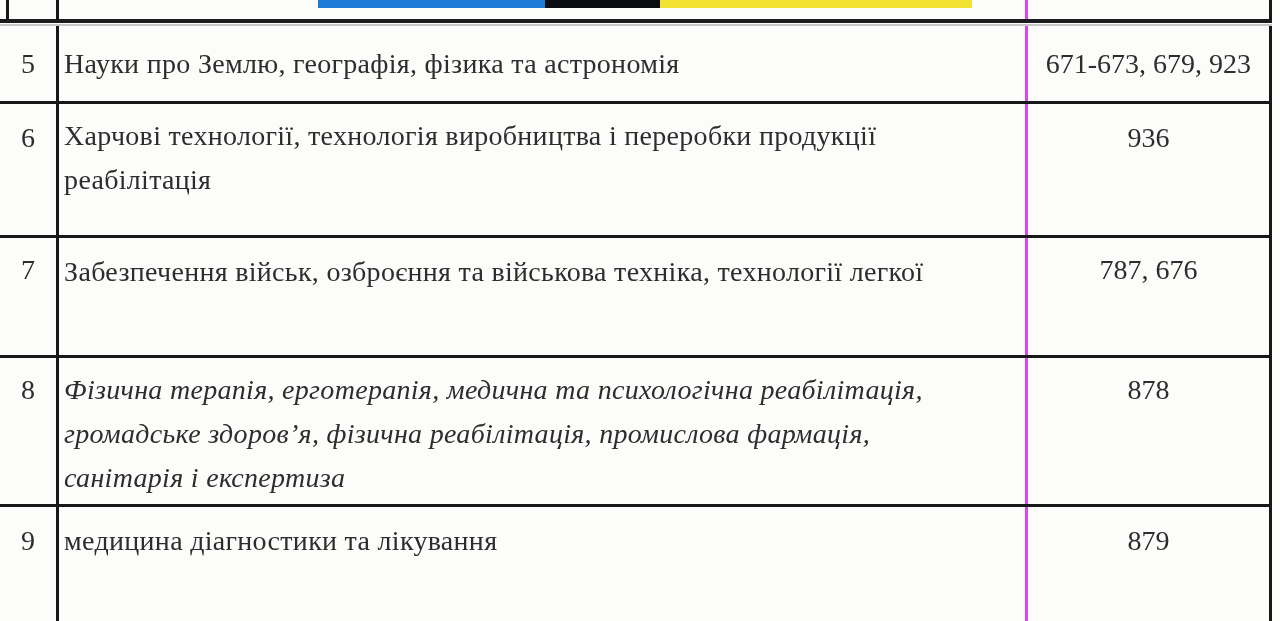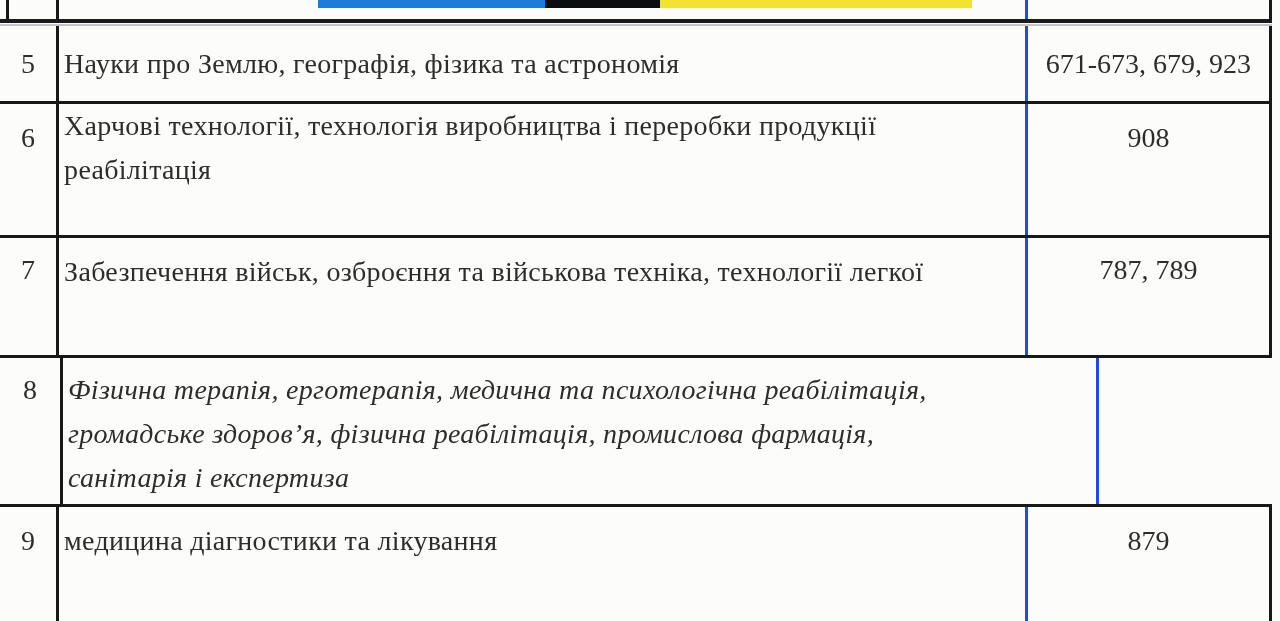--- a/index.html
+++ b/index.html
@@ -31,21 +31,21 @@
   .c1 {
     width: 63px;
     border-right: 3px solid #181818;
     display: flex;
     justify-content: center;
     font-size: 28px;
     line-height: 44px;
   }
   .c2 {
     width: 1036px;
-    border-right: 3px solid #1d4ed8;
+    border-right: 3px solid #d946ef;
     padding-left: 5px;
     font-size: 28px;
     line-height: 44px;
     letter-spacing: 0.3px;
     overflow: hidden;
   }
   .c3 {
     width: 261px;
     border-right: 3px solid #181818;
     display: flex;
@@ -84,21 +84,21 @@
   .thick-rule-gap { height: 1px; background: #fcfcfb; }
   .thick-rule-shadow { height: 2px; background: #c6c6c6; }
 
   
   .r5 { height: 75px; }
   .r5 .c1, .r5 .c3 { align-items: center; }
   .r5 .c2 { display: flex; align-items: center; }
 
   .r6 { height: 131px; }
   .r6 .c1, .r6 .c3 { padding-top: 12px; }
-  .r6 .c2 { padding-top: 0; }
+  .r6 .c2 { padding-top: 10px; }
 
   .r7 { height: 117px; }
   .r7 .c1, .r7 .c3 { padding-top: 10px; }
   .r7 .c2 { padding-top: 12px; }
 
   .r8 { height: 146px; }
   .r8 .c1, .r8 .c3 { padding-top: 10px; }
   .r8 .c2 { padding-top: 10px; font-style: italic; }
 
   .r9 { height: 150px; }
@@ -143,44 +143,47 @@
 
     <div class="row r6">
       <div class="c c1">
         <span>6</span>
       </div>
       <div class="c c2">
         <div class="line">Харчові технології, технологія виробництва і переробки продукції</div>
         <div class="line">реабілітація</div>
       </div>
       <div class="c c3">
-        <span>908</span>
+        <span>936</span>
       </div>
     </div>
 
     <div class="row r7">
       <div class="c c1">
         <span>7</span>
       </div>
       <div class="c c2">
         <div class="line">Забезпечення військ, озброєння та військова техніка, технології легкої</div>
       </div>
       <div class="c c3">
-        <span>787, 789</span>
+        <span>787, 676</span>
       </div>
     </div>
 
     <div class="row r8">
       <div class="c c1">
         <span>8</span>
       </div>
       <div class="c c2">
         <div class="line">Фізична терапія, ерготерапія, медична та психологічна реабілітація,</div>
         <div class="line">громадське здоров’я, фізична реабілітація, промислова фармація,</div>
         <div class="line">санітарія і експертиза</div>
+      </div>
+      <div class="c c3">
+        <span>878</span>
       </div>
     </div>
 
     <div class="row r9">
       <div class="c c1">
         <span>9</span>
       </div>
       <div class="c c2">
         <div class="line">медицина діагностики та лікування</div>
       </div>

